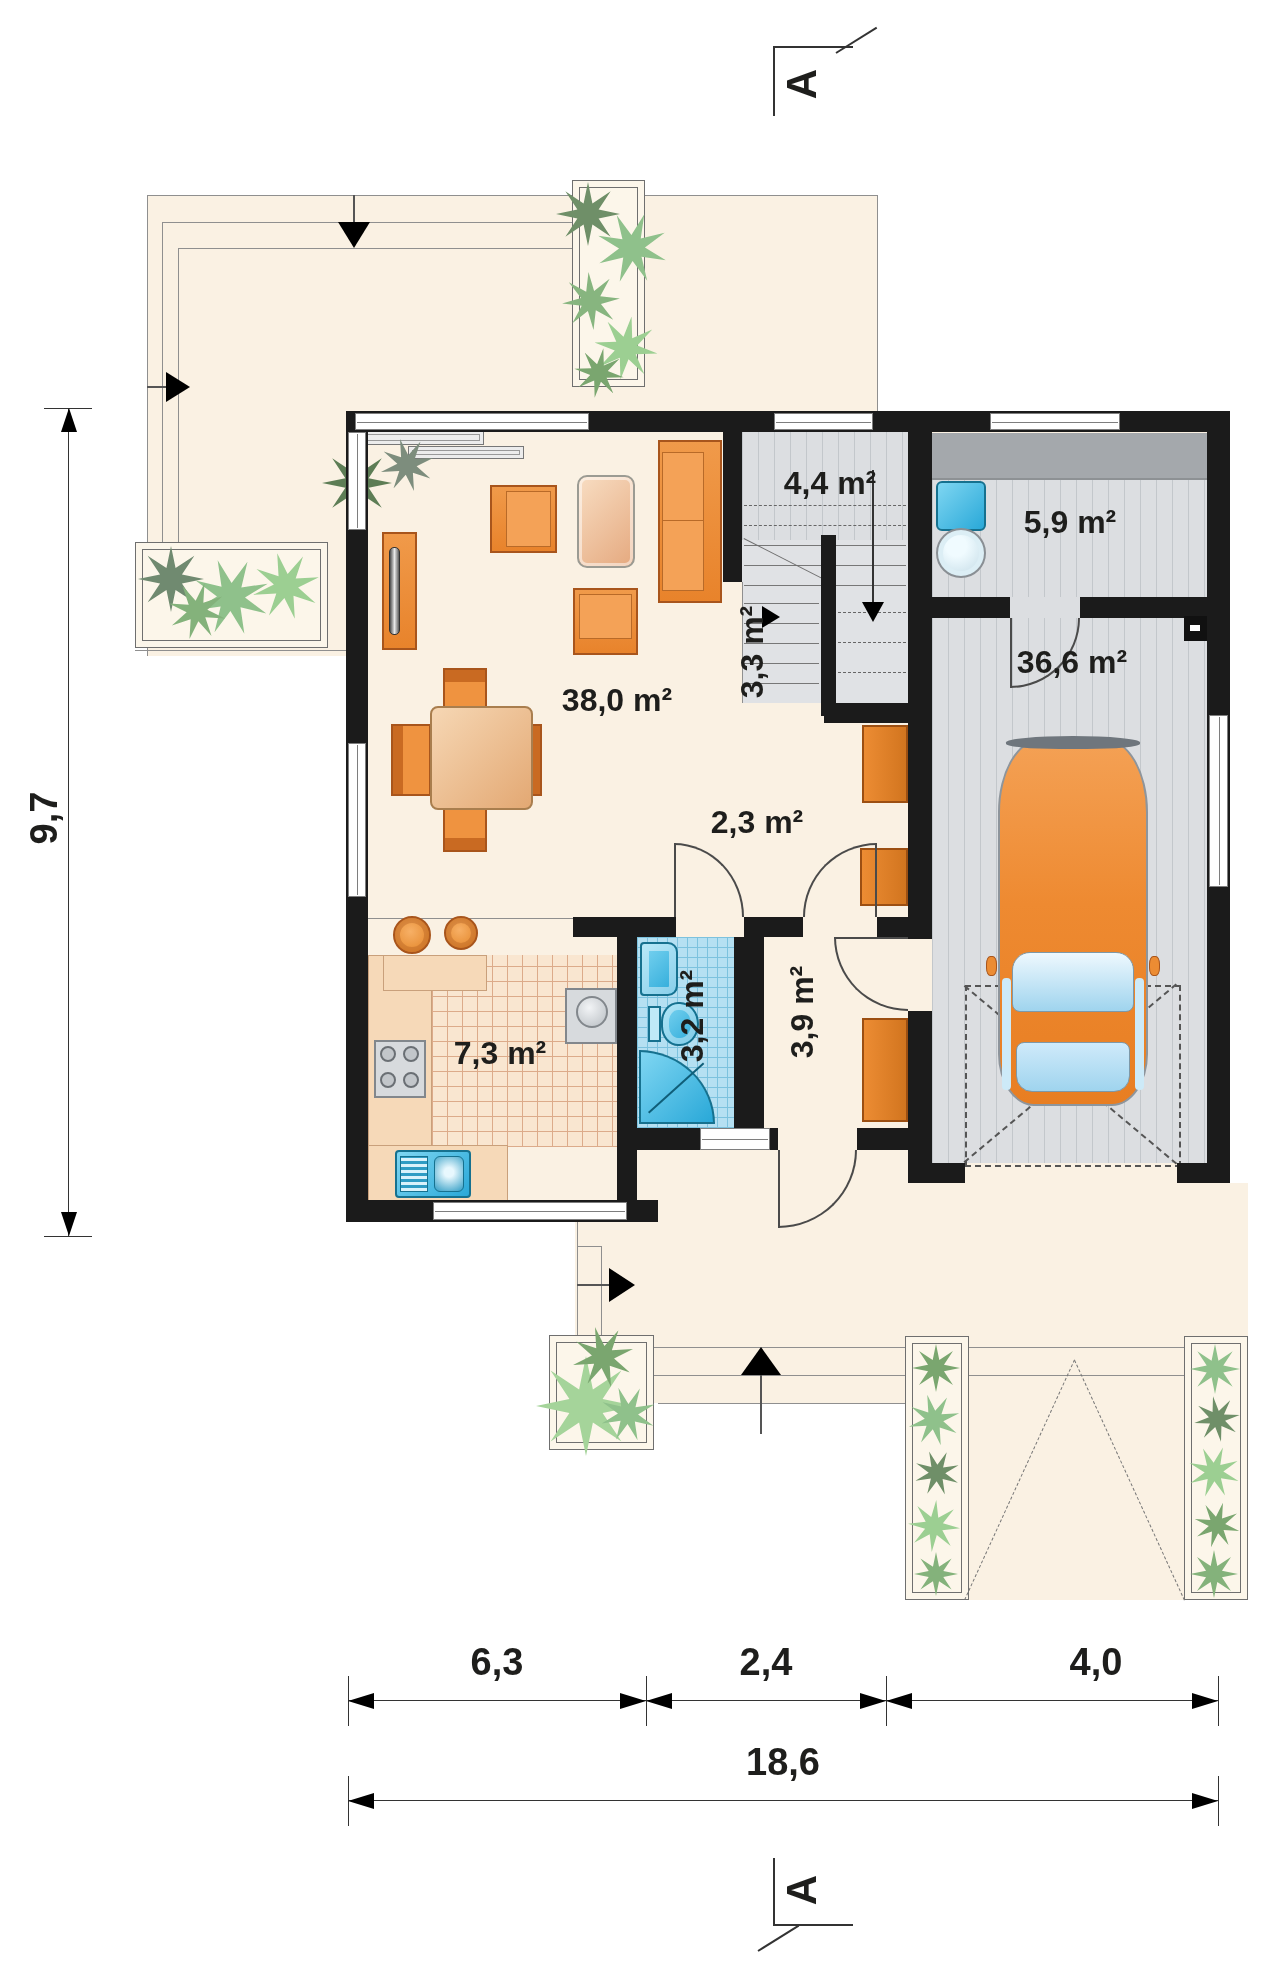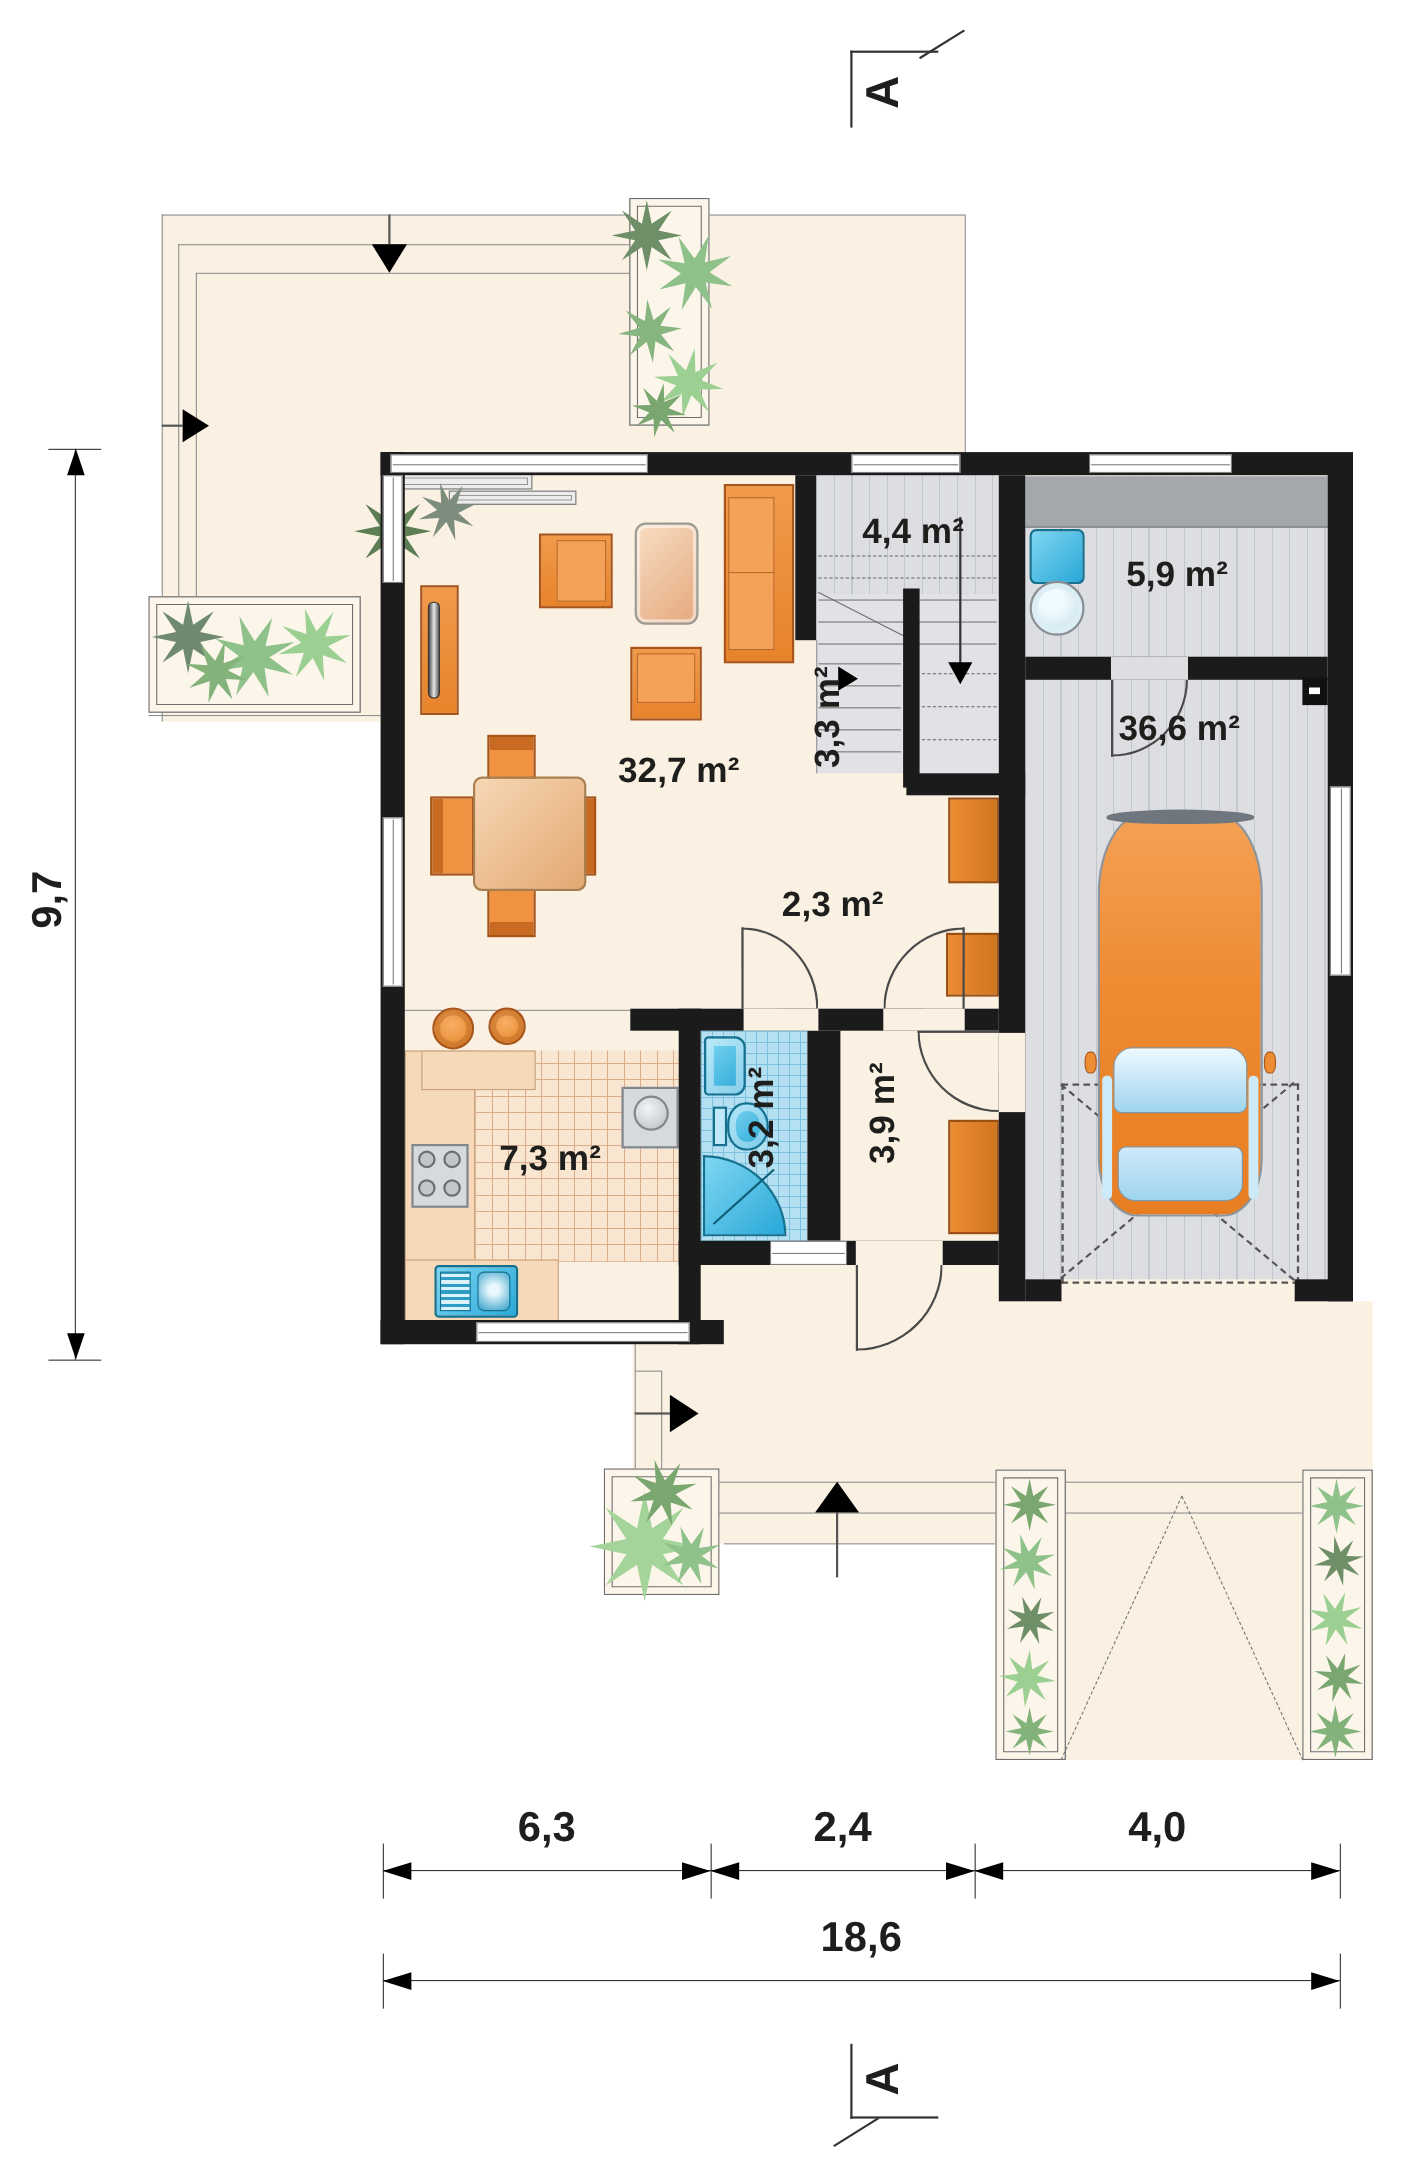--- a/index.html
+++ b/index.html
@@ -232,21 +232,21 @@
   <div class="leaf" style="left:674px;top:843px;width:2px;height:74px;"></div>
   <div class="arc" style="left:803px;top:843px;width:74px;height:74px;border-top:2px solid #4a4a4a;border-left:2px solid #4a4a4a;border-top-left-radius:100% 100%;"></div>
   <div class="leaf" style="left:875px;top:843px;width:2px;height:74px;"></div>
   <div class="arc" style="left:778px;top:1150px;width:79px;height:78px;border-bottom:2px solid #4a4a4a;border-right:2px solid #4a4a4a;border-bottom-right-radius:100% 100%;"></div>
   <div class="leaf" style="left:778px;top:1150px;width:2px;height:78px;"></div>
   <div class="arc" style="left:834px;top:937px;width:74px;height:74px;border-bottom:2px solid #4a4a4a;border-left:2px solid #4a4a4a;border-bottom-left-radius:100% 100%;"></div>
   <div class="leaf" style="left:834px;top:937px;width:74px;height:2px;"></div>
   <div class="arc" style="left:1010px;top:618px;width:70px;height:70px;border-bottom:2px solid #4a4a4a;border-right:2px solid #4a4a4a;border-bottom-right-radius:100% 100%;"></div>
   <div class="leaf" style="left:1010px;top:618px;width:2px;height:70px;"></div>
 
-  <div class="label" style="left:617px;top:700px;">32,7 m²</div>
+  <div class="label" style="left:617px;top:700px;">38,0 m²</div>
   <div class="label" style="left:500px;top:1053px;">7,3 m²</div>
   <div class="label rot" style="left:692px;top:1016px;">3,2 m²</div>
   <div class="label rot" style="left:802px;top:1012px;">3,9 m²</div>
   <div class="label" style="left:757px;top:822px;">2,3 m²</div>
   <div class="label" style="left:830px;top:483px;">4,4 m²</div>
   <div class="label rot" style="left:752px;top:652px;">3,3 m²</div>
   <div class="label" style="left:1070px;top:522px;">5,9 m²</div>
   <div class="label" style="left:1072px;top:662px;">36,6 m²</div>
 
   <div class="tick" style="left:68px;top:408px;width:1px;height:828px;background:#333;"></div>
@@ -262,21 +262,21 @@
   <div class="tick" style="left:886px;top:1676px;width:1px;height:50px;background:#333;"></div>
   <div class="tick" style="left:1218px;top:1676px;width:1px;height:50px;background:#333;"></div>
   <div class="tri" style="left:348px;top:1693px;border-top:8px solid transparent;border-bottom:8px solid transparent;border-right:26px solid #000;"></div>
   <div class="tri" style="left:620px;top:1693px;border-top:8px solid transparent;border-bottom:8px solid transparent;border-left:26px solid #000;"></div>
   <div class="tri" style="left:646px;top:1693px;border-top:8px solid transparent;border-bottom:8px solid transparent;border-right:26px solid #000;"></div>
   <div class="tri" style="left:860px;top:1693px;border-top:8px solid transparent;border-bottom:8px solid transparent;border-left:26px solid #000;"></div>
   <div class="tri" style="left:886px;top:1693px;border-top:8px solid transparent;border-bottom:8px solid transparent;border-right:26px solid #000;"></div>
   <div class="tri" style="left:1192px;top:1693px;border-top:8px solid transparent;border-bottom:8px solid transparent;border-left:26px solid #000;"></div>
   <div class="label dimtxt" style="left:497px;top:1662px;">6,3</div>
   <div class="label dimtxt" style="left:766px;top:1662px;">2,4</div>
-  <div class="label dimtxt" style="left:1052px;top:1662px;">4,0</div>
+  <div class="label dimtxt" style="left:1096px;top:1662px;">4,0</div>
 
   <div class="tick" style="left:348px;top:1800px;width:870px;height:1px;background:#333;"></div>
   <div class="tick" style="left:348px;top:1776px;width:1px;height:50px;background:#333;"></div>
   <div class="tick" style="left:1218px;top:1776px;width:1px;height:50px;background:#333;"></div>
   <div class="tri" style="left:348px;top:1793px;border-top:8px solid transparent;border-bottom:8px solid transparent;border-right:26px solid #000;"></div>
   <div class="tri" style="left:1192px;top:1793px;border-top:8px solid transparent;border-bottom:8px solid transparent;border-left:26px solid #000;"></div>
   <div class="label dimtxt" style="left:783px;top:1762px;">18,6</div>
 
   <div class="tick" style="left:773px;top:46px;width:2px;height:70px;background:#333;"></div>
   <div class="tick" style="left:773px;top:46px;width:80px;height:2px;background:#333;"></div>

